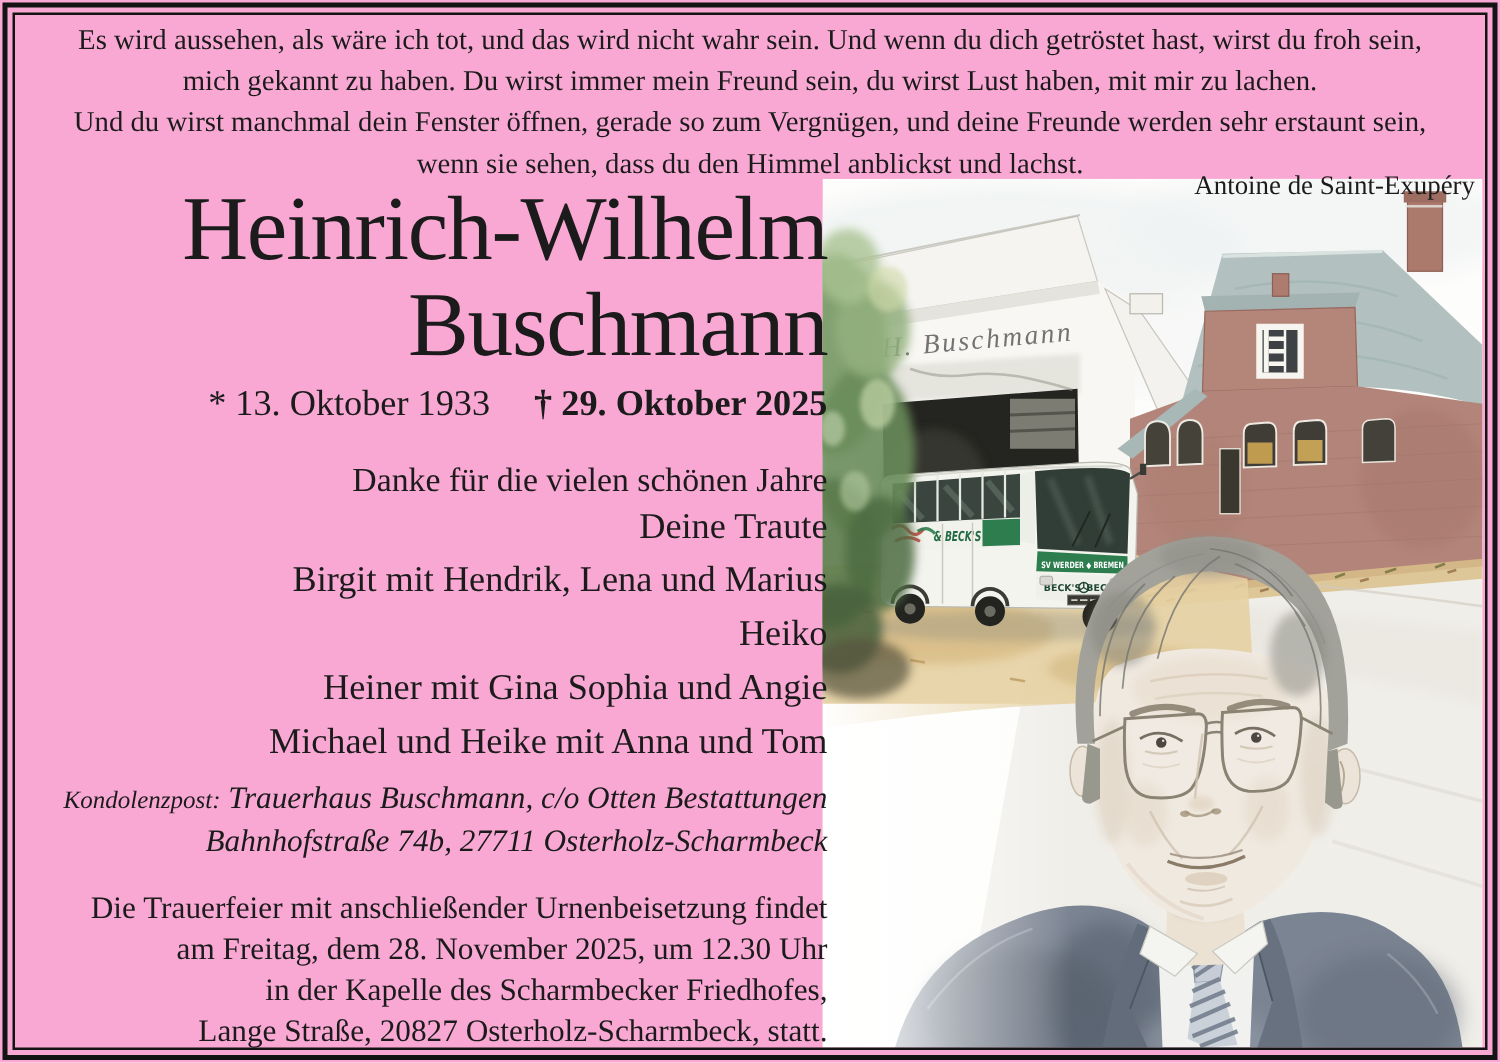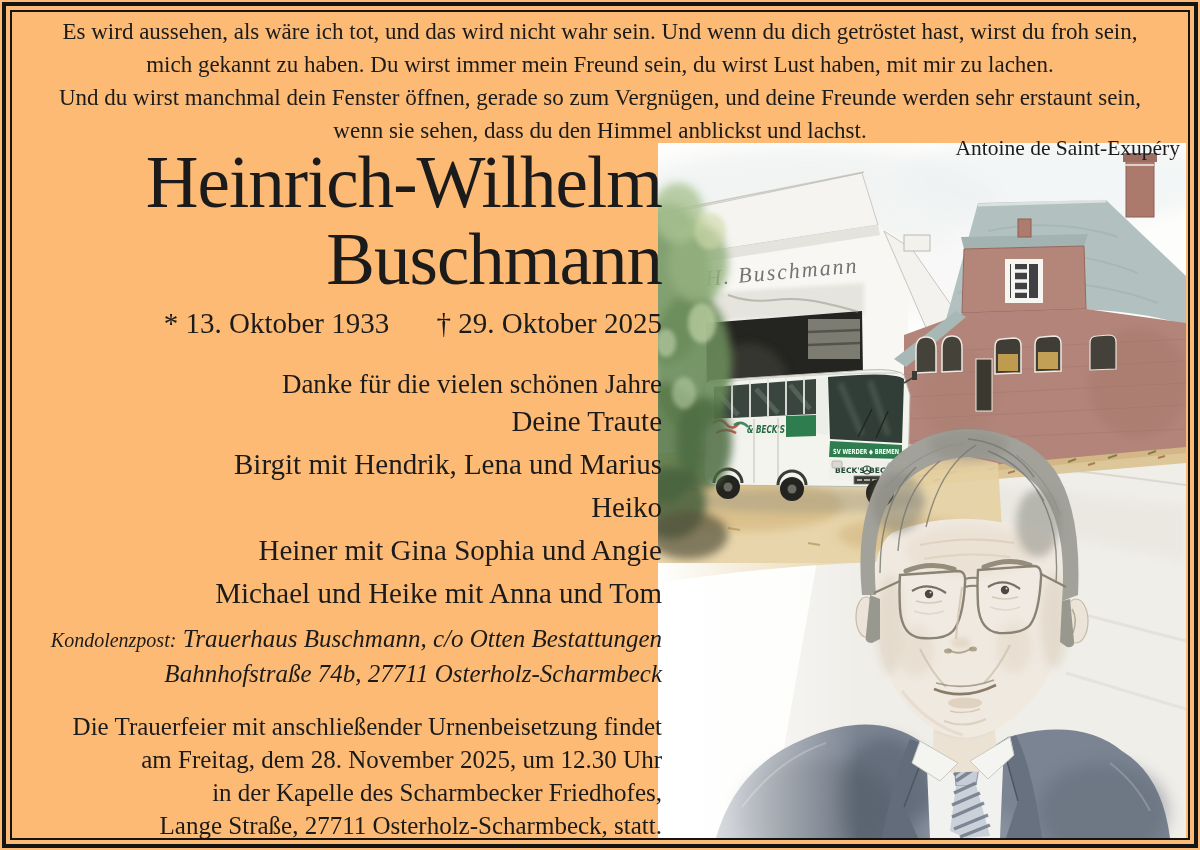--- a/index.html
+++ b/index.html
@@ -1,37 +1,37 @@
 <!DOCTYPE html>
 <html><head>
 <meta charset="utf-8">
 <style>
   html,body{margin:0;padding:0;}
   body{
     width:1200px;height:850px;background:#ffffff;
     font-family:"Liberation Serif", serif;color:#1b1b1b;
     -webkit-font-smoothing:antialiased;
   }
-  .page{position:relative;width:1200px;height:850px;overflow:hidden;background:#fdba74;}
+  .page{position:relative;width:1200px;height:850px;overflow:hidden;background:#f9a8d4;}
   .frame-outer{position:absolute;inset:2px;border:4px solid #141414;pointer-events:none;z-index:9;}
   .frame-inner{position:absolute;inset:10px;border:2px solid #141414;pointer-events:none;z-index:9;}
 
   .quote{
     position:absolute;left:14px;right:14px;top:15px;
     text-align:center;font-size:23px;line-height:33px;white-space:nowrap;z-index:3;
   }
   .qline{height:33px;}
   .qline-last{position:relative;height:33px;}
   .attrib{position:absolute;right:6px;top:18px;font-size:21.5px;}
 
   .left-col{position:absolute;left:30px;top:150px;width:632px;height:692px;text-align:right;z-index:2;}
   .name{position:absolute;top:-6px;left:0;right:0;margin:0;font-weight:400;
         font-size:73px;line-height:77px;letter-spacing:-1px;}
   .dates{position:absolute;top:157px;left:0;right:0;font-size:29px;white-space:nowrap;}
-  .dates .death{margin-left:40px;}
+  .dates .death{margin-left:28px;font-weight:bold;}
   .thanks{position:absolute;top:207px;left:0;right:0;font-size:27px;margin-top:12px;}
   .family{position:absolute;top:250px;left:0;right:0;font-size:29px;line-height:43px;white-space:nowrap;}
   .condolence{position:absolute;top:472px;left:0;right:0;font-size:25px;line-height:33px;white-space:nowrap;font-style:italic;}
   .cond-label{font-size:20px;}
   .service{position:absolute;top:560px;left:0;right:0;font-size:25px;line-height:33px;white-space:nowrap;}
 
   .painting{position:absolute;left:658px;top:143px;width:528px;height:695px;z-index:1;}
   svg text{user-select:none;}
 </style>
 </head>
@@ -73,21 +73,21 @@
       <div>
         <span class="cond-label">Kondolenzpost:</span>
         <span>Trauerhaus Buschmann, c/o Otten Bestattungen</span>
       </div>
       <div>Bahnhofstraße 74b, 27711 Osterholz-Scharmbeck</div>
     </div>
     <div class="service">
       <div>Die Trauerfeier mit anschließender Urnenbeisetzung findet</div>
       <div>am Freitag, dem 28. November 2025, um 12.30 Uhr</div>
       <div>in der Kapelle des Scharmbecker Friedhofes,</div>
-      <div>Lange Straße, 27711 Osterholz-Scharmbeck, statt.</div>
+      <div>Lange Straße, 20827 Osterholz-Scharmbeck, statt.</div>
     </div>
   </div>
 
   <svg class="painting" viewBox="0 0 528 695" xmlns="http://www.w3.org/2000/svg">
     <defs>
       <filter id="b2" x="-30%" y="-30%" width="160%" height="160%">
           <feGaussianBlur stdDeviation="2"></feGaussianBlur>
         </filter>
       <filter id="b4" x="-40%" y="-40%" width="180%" height="180%">
           <feGaussianBlur stdDeviation="4"></feGaussianBlur>

